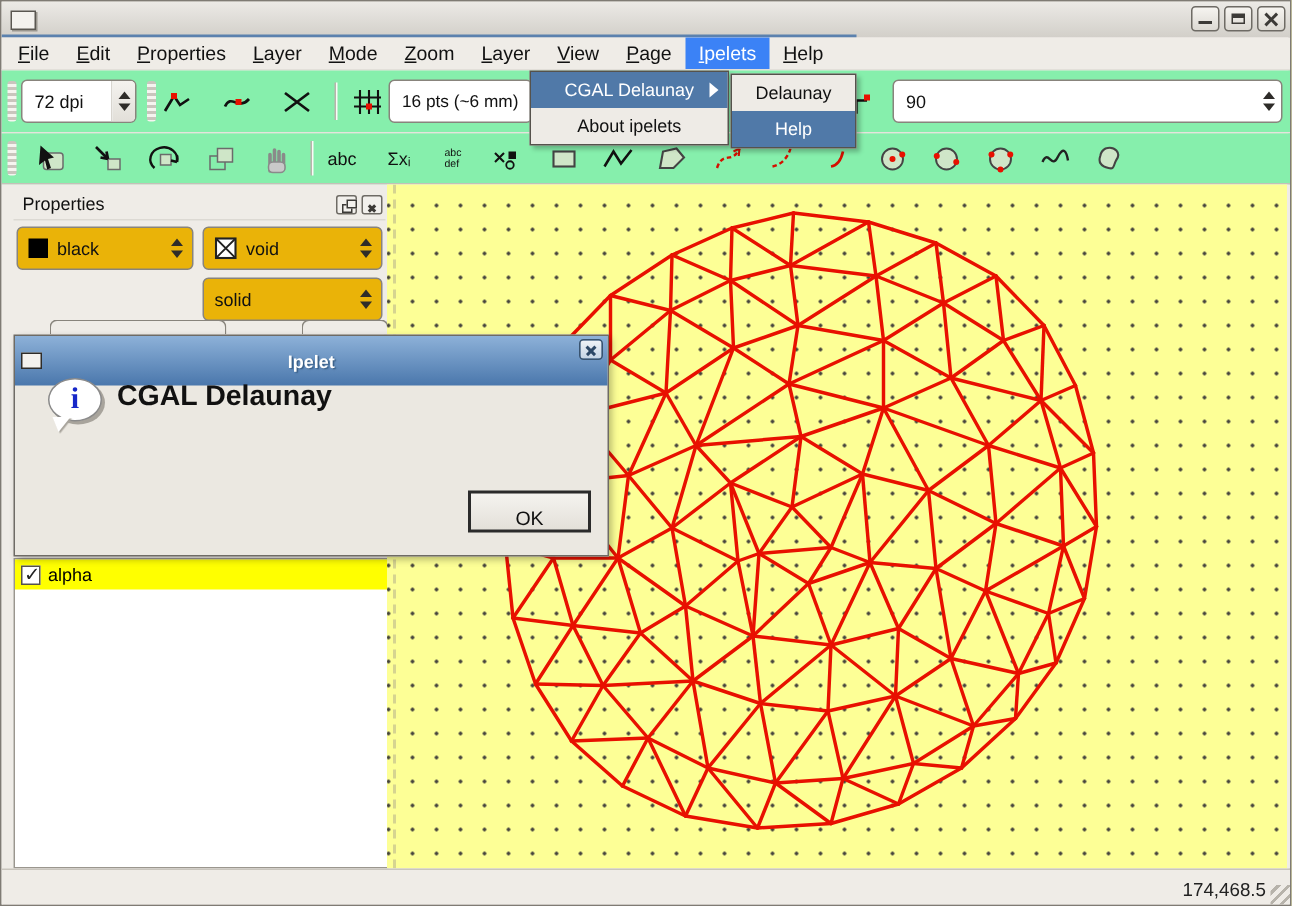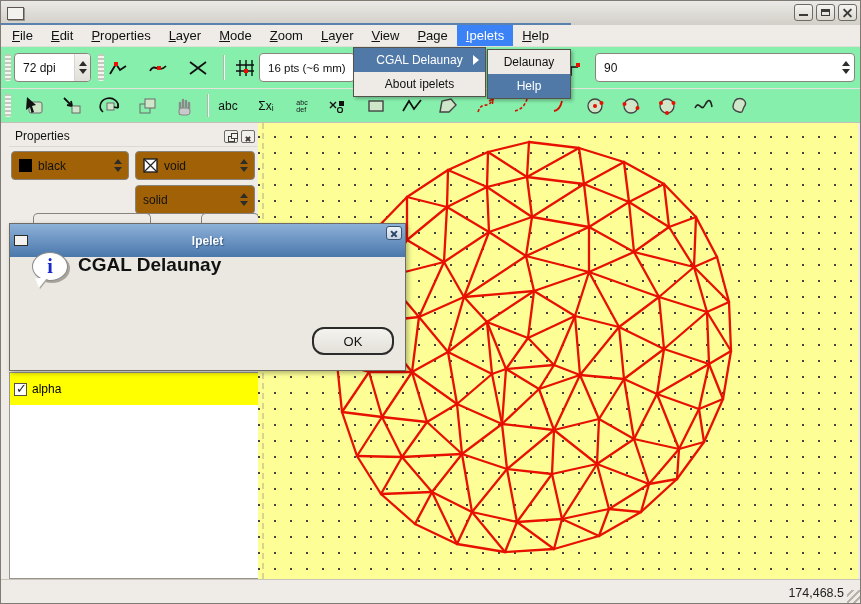--- a/index.html
+++ b/index.html
@@ -94,34 +94,34 @@
     position:absolute; left:4px; top:3px; width:248px; height:21px;
     display:flex; align-items:center; font-size:12px; color:#111;
     border-bottom:1px solid #dcd9d3;
   }
   #props-header .ph-label { padding-left:6px; }
   .ph-btns { margin-left:auto; display:flex; gap:3px; padding-right:2px; }
   .ph-btn { width:14px; height:13px; background:#f2f0ec; border:1px solid #6e6b65; border-radius:2px; position:relative; }
   .glyph-restore::before { content:""; position:absolute; left:3px; top:5px; width:5px; height:4px; border:1px solid #3c3a37; }
   .glyph-restore::after  { content:""; position:absolute; left:6px; top:2px; width:5px; height:4px; border:1px solid #3c3a37; background:#f2f0ec; }
   .pcombo {
-    position:absolute; height:29px; background:#a16207; border:1px solid #88847c;
+    position:absolute; height:29px; background:#eab308; border:1px solid #88847c;
     border-radius:4px; display:flex; align-items:center; gap:6px;
     font-size:12px; color:#111; padding:0 4px 0 7px;
   }
   .pcombo .spin { margin-left:auto; display:flex; flex-direction:column; gap:3px; align-items:center; padding-right:2px; }
   .swatch-black { width:13px; height:13px; background:#000; }
   .pen-lines { width:15px; height:11px; background:repeating-linear-gradient(#000 0 2px, transparent 2px 5px); }
   .partial-btn { position:absolute; height:10px; background:#efece7; border:1px solid #88847c; border-bottom:none; border-radius:5px 5px 0 0; }
   
   #layerlist {
     position:absolute; left:4px; top:249px; width:250px; height:207px;
     background:#fff; border:1px solid #9a968e;
   }
-  .layer-row { height:32px; display:flex; align-items:center; gap:5px; padding-left:4px; font-size:12px; }
+  .layer-row { height:20px; display:flex; align-items:center; gap:5px; padding-left:4px; font-size:12px; }
   .layer-row.sel { background:#ffff00; }
   .cb { width:13px; height:13px; background:#fff; border:1px solid #55524c; position:relative; }
   .cb.checked::after { content:"✓"; position:absolute; left:1px; top:-3px; font-size:13px; color:#222; }
   
   #canvas {
     position:absolute; left:257px; top:0; width:600px; height:456px;
     background-color:#fdff96;
     background-image:radial-gradient(circle, #45433d 1px, transparent 1.4px);
     background-size:16px 16px; background-position:9px 6px;
     overflow:hidden; cursor:crosshair;
@@ -164,22 +164,22 @@
   #info-icon::after {
     content:""; position:absolute; left:2px; bottom:-8px;
     width:0; height:0; border-left:4px solid transparent; border-right:8px solid transparent; border-top:10px solid #fff;
     filter:drop-shadow(1px 1px 0 #a8a49c);
   }
   #dialog-heading { position:absolute; left:68px; top:30px; font-size:19px; font-weight:bold; color:#111; }
   #dialog-body { position:absolute; left:96px; top:74px; right:10px; font-size:11.5px; color:#111; }
   #dialog-body .term { font-style:italic; }
   #ok-button {
     position:absolute; left:302px; top:103px; width:82px; height:28px;
-    background:linear-gradient(#f5f3ef,#e3e0d9); border:2px solid #2b2b2b; border-radius:12px;
-    font-size:13px; color:#111; display:flex; align-items:center; justify-content:center; cursor:default;
+    background:linear-gradient(#f5f3ef,#e3e0d9); border:2px solid #2b2b2b; border-radius:0;
+    font-size:13px; color:#111; display:flex; align-items:flex-end; justify-content:center; cursor:default;
   }
   
   #statusbar {
     position:absolute; left:0; top:578px; width:861px; height:26px;
     background:#efece7; border-top:1px solid #c9c5bd;
     display:flex; align-items:center; justify-content:flex-end;
     font-size:12.5px; color:#222; padding-right:18px;
   }
   #resize-grip {
     position:absolute; right:1px; bottom:1px; width:14px; height:14px;

